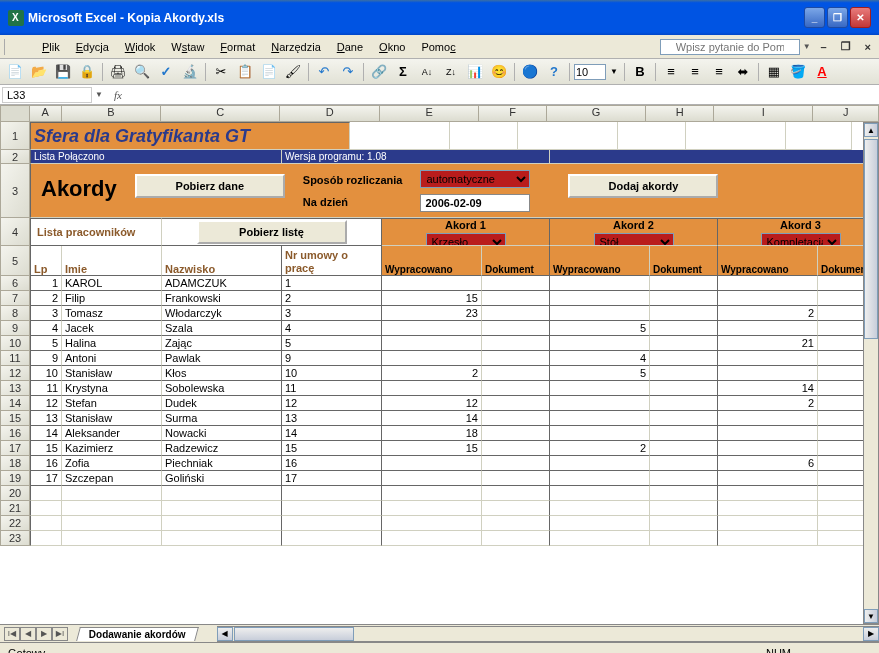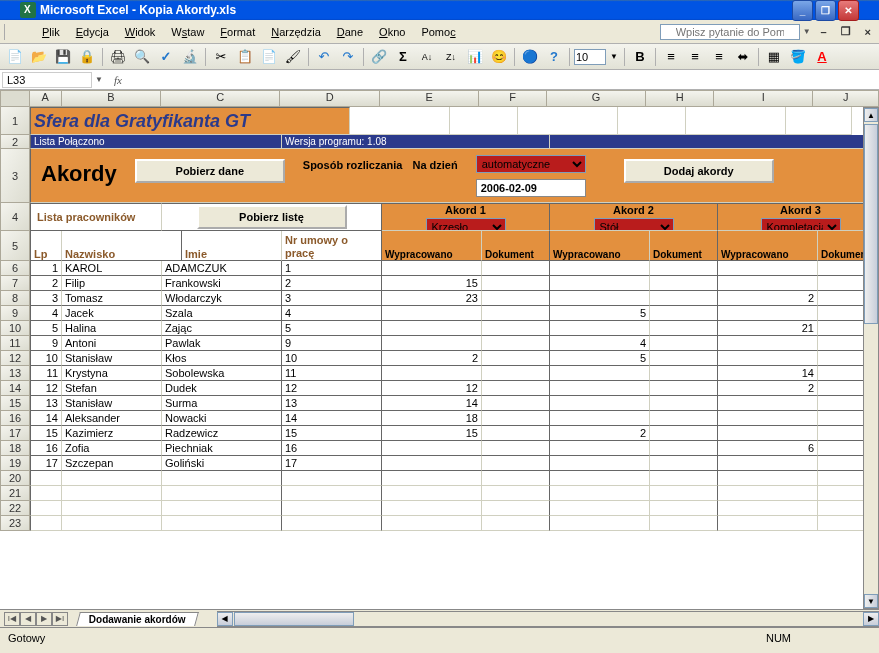--- a/index.html
+++ b/index.html
@@ -1,18 +1,18 @@
 <!DOCTYPE html>
 <html><head>
 <meta charset="utf-8">
 <style>
 * { box-sizing: border-box; margin: 0; padding: 0; }
 body { font-family: Tahoma, Arial, sans-serif; font-size: 11px; background: #ece9d8; overflow: hidden; width: 879px; height: 653px; }
 
-.titlebar { background: linear-gradient(to bottom, #3a6ea5 0%, #0054e3 8%, #0054e3 92%, #0046c7 100%); height: 20px; display: flex; align-items: center; padding: 0 20px; color: white; }
+.titlebar { background: linear-gradient(to bottom, #3a6ea5 0%, #0054e3 8%, #0054e3 92%, #0046c7 100%); height: 35px; display: flex; align-items: center; padding: 0 8px; color: white; }
 .titlebar .icon { width: 16px; height: 16px; background: #217346; margin-right: 4px; border-radius: 2px; position: relative; }
 .titlebar .icon::before { content: "X"; color: white; font-size: 10px; font-weight: bold; position: absolute; top: 2px; left: 4px; }
 .titlebar .title { flex: 1; font-weight: bold; font-size: 12px; }
 .winbtns { display: flex; gap: 2px; }
 .winbtn { width: 21px; height: 21px; background: linear-gradient(to bottom, #7ba7e8, #3868c3); border: 1px solid #1d4aa3; border-radius: 3px; display: flex; align-items: center; justify-content: center; color: white; font-weight: bold; font-size: 10px; cursor: pointer; }
 .winbtn.close { background: linear-gradient(to bottom, #e87b7b, #c33838); border-color: #a31d1d; }
 
 .menubar { background: #ece9d8; height: 24px; display: flex; align-items: center; padding: 0 4px; border-bottom: 1px solid #b0b0b0; }
 .menubar .leftpad { width: 30px; display: flex; }
 .menubar .leftpad span { width: 7px; height: 16px; border-left: 1px solid #aaa; }
@@ -222,21 +222,21 @@
         </div>
         <div class="row" style="height: 14px;">
           <div class="cell statusbar-sheet bord-l" style=";width:252px;">Lista Połączono</div>
           <div class="cell cD statusbar-sheet" style=";width:268px;">Wersja programu: 1.08</div>
           <div class="cell statusbar-sheet" style=";width:334px;"></div>
         </div>
         <div class="row" style="height: 54px;">
           <div class="cell orange bord-l bord-r" style="width: 854px; height: 54px; display: flex; align-items: flex-start; gap: 18px; padding: 6px 10px; flex-wrap: wrap;">
             <span class="akordy-label" style="margin-top:6px;">Akordy</span>
             <button class="btn3d" style="width:150px;margin-top:4px;">Pobierz dane</button>
-            <div style="display:flex;flex-direction:row;gap:10px;margin-top:4px;">
+            <div style="display:flex;flex-direction:column;gap:10px;margin-top:4px;">
               <span class="mini-label">Sposób rozliczania</span>
               <span class="mini-label">Na dzień</span>
             </div>
             <div style="display:flex;flex-direction:column;gap:6px;">
               <select class="sel3d" style="width:110px;"><option>automatyczne</option></select>
               <span class="datebox">2006-02-09</span>
             </div>
             <button class="btn3d" style="width:150px;margin-top:4px;margin-left:20px;">Dodaj akordy</button>
           </div>
         </div>
@@ -244,22 +244,22 @@
           <div class="cell hdr-brown bord-l bord-t bord-b" style=";width:132px;padding-left:6px;">Lista pracowników</div>
           <div class="cell bord-t bord-b bord-r" style=";width:220px;justify-content:center;">
             <button class="btn3d" style="width:150px;">Pobierz listę</button>
           </div>
           <div class="cell orange hdr-black bord-t bord-r" style=";width:168px;flex-direction:column;gap:2px;">Akord 1<br><select class="sel3d" style="width:80px;"><option>Krzesło</option></select></div>
           <div class="cell orange hdr-black bord-t bord-r" style=";width:168px;flex-direction:column;gap:2px;">Akord 2<br><select class="sel3d" style="width:80px;"><option>Stół</option></select></div>
           <div class="cell orange hdr-black bord-t bord-r" style=";width:166px;flex-direction:column;gap:2px;">Akord 3<br><select class="sel3d" style="width:80px;"><option>Kompletacja</option></select></div>
         </div>
         <div class="row" style="height: 30px;">
           <div class="cell cA hdr-brown bord-l bord-b" style=";align-items:flex-end;">Lp</div>
+          <div class="cell cB hdr-brown bord-b" style=";align-items:flex-end;">Imie</div>
           <div class="cell cC hdr-brown bord-b bord-r" style=";align-items:flex-end;">Nazwisko</div>
-          <div class="cell cB hdr-brown bord-b" style=";align-items:flex-end;">Imie</div>
           <div class="cell cD hdr-brown bord-b bord-r" style=";align-items:flex-end;white-space:normal;line-height:1.2;">Nr umowy o pracę</div>
           <div class="cell cE orange hdr-black bord-b" style=";align-items:flex-end;font-size:10px;">Wypracowano</div>
           <div class="cell cF orange hdr-black bord-b bord-r" style=";align-items:flex-end;font-size:10px;">Dokument</div>
           <div class="cell cG orange hdr-black bord-b" style=";align-items:flex-end;font-size:10px;">Wypracowano</div>
           <div class="cell cH orange hdr-black bord-b bord-r" style=";align-items:flex-end;font-size:10px;">Dokument</div>
           <div class="cell cI orange hdr-black bord-b" style=";align-items:flex-end;font-size:10px;">Wypracowano</div>
           <div class="cell cJ orange hdr-black bord-b bord-r" style=";align-items:flex-end;font-size:10px;">Dokument</div>
         </div>
         <div class="row" style="height: 15px;">
           <div class="cell cA num bord-l bord-b">1</div>

